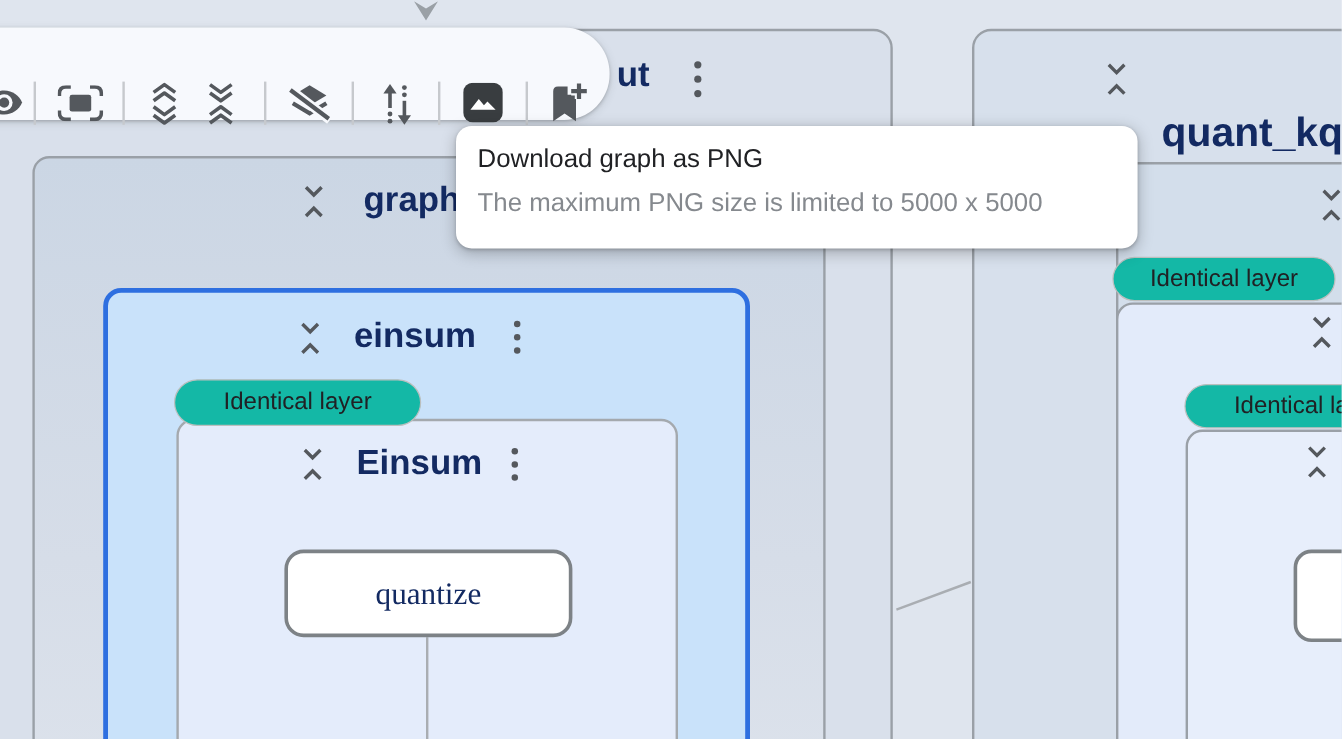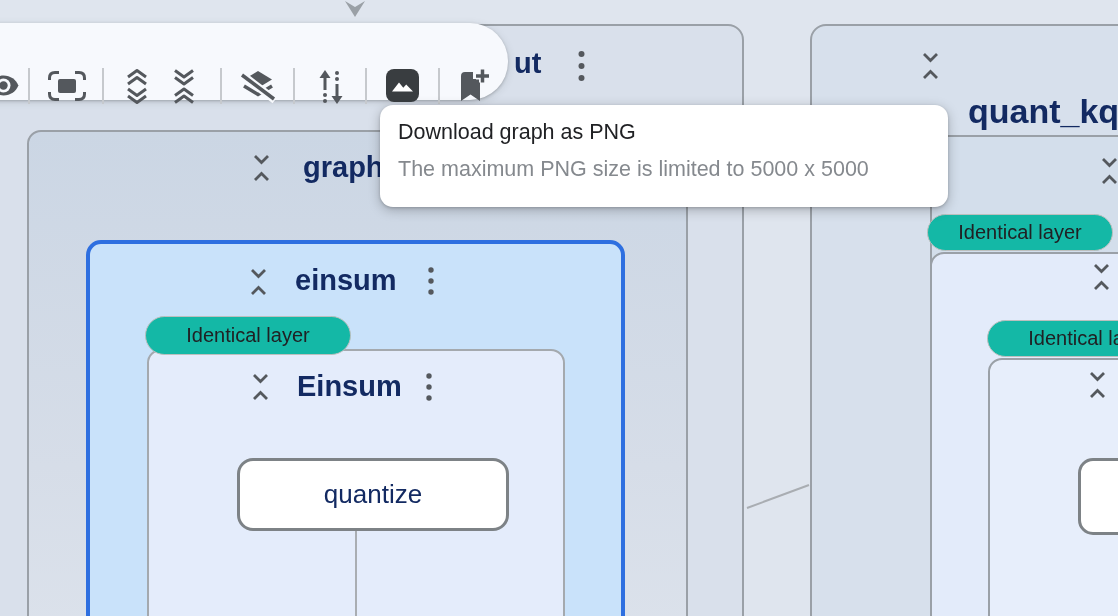--- a/index.html
+++ b/index.html
@@ -17,21 +17,21 @@
   .panel-Einsum{left:147px;top:349px;width:418px;height:340px;border-radius:14px;
            border:2px solid #a4a9ae;background:#e4ecfb;}
   .panel-R{left:810px;top:24px;width:460px;height:680px;background:#d7e0ec;}
   .panel-C{left:930px;top:135px;width:340px;height:560px;border-radius:14px;background:#d3deeb;}
   .panel-D{left:930px;top:252px;width:340px;height:450px;border-radius:14px;background:#e3ebfa;}
   .panel-E{left:988px;top:358px;width:300px;height:340px;border-radius:14px;background:#e7eefb;}
   
   .opnode{position:absolute;box-sizing:border-box;background:#ffffff;border:3px solid #7d8286;
           border-radius:16px;display:flex;align-items:center;justify-content:center;
           font-size:26px;color:#132a62;}
-  .node-quantize{left:237px;top:458px;width:272px;height:73px;}
+  .node-quantize{left:237px;top:458px;width:240px;height:73px;font-family:Liberation Serif, serif;}
   .node-right{left:1078px;top:458px;width:110px;height:77px;border-radius:15px;}
   
   .ltitle{position:absolute;font-weight:bold;font-size:29px;color:#132a62;white-space:nowrap;}
   .unfold{position:absolute;}
   .vdots{position:absolute;}
   
   .badge{position:absolute;box-sizing:border-box;height:39px;background:#14b8a6;
          border:1.5px solid #bcbfbe;border-radius:20px;display:flex;align-items:center;
          justify-content:center;font-size:20px;color:#202124;white-space:nowrap;}
   .badge-left{left:145px;top:316px;width:206px;}

